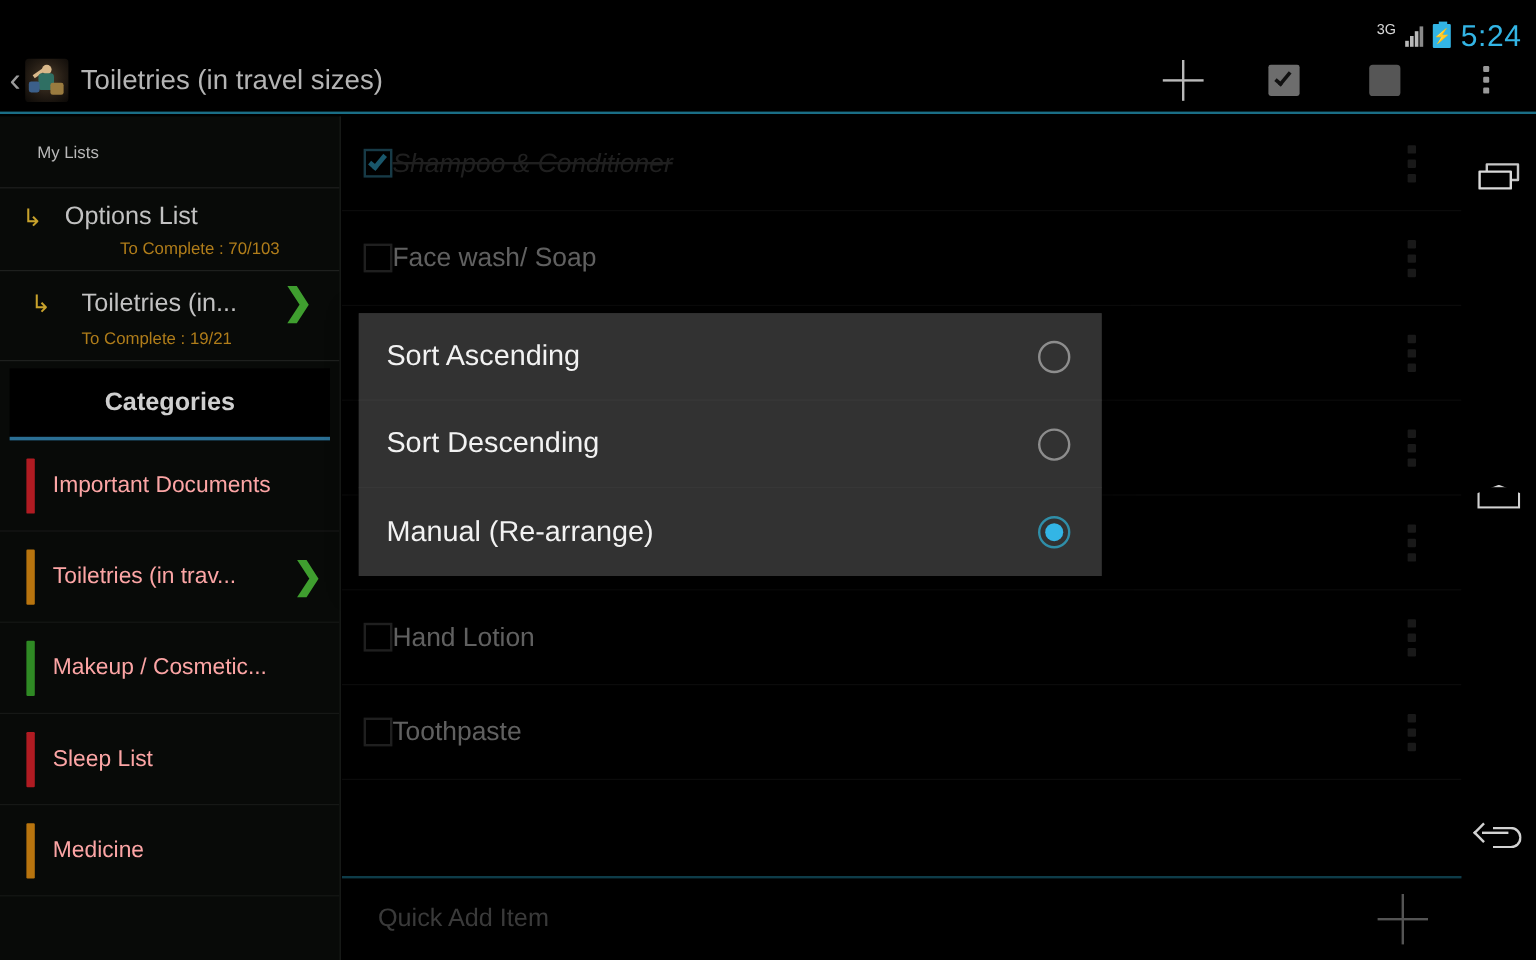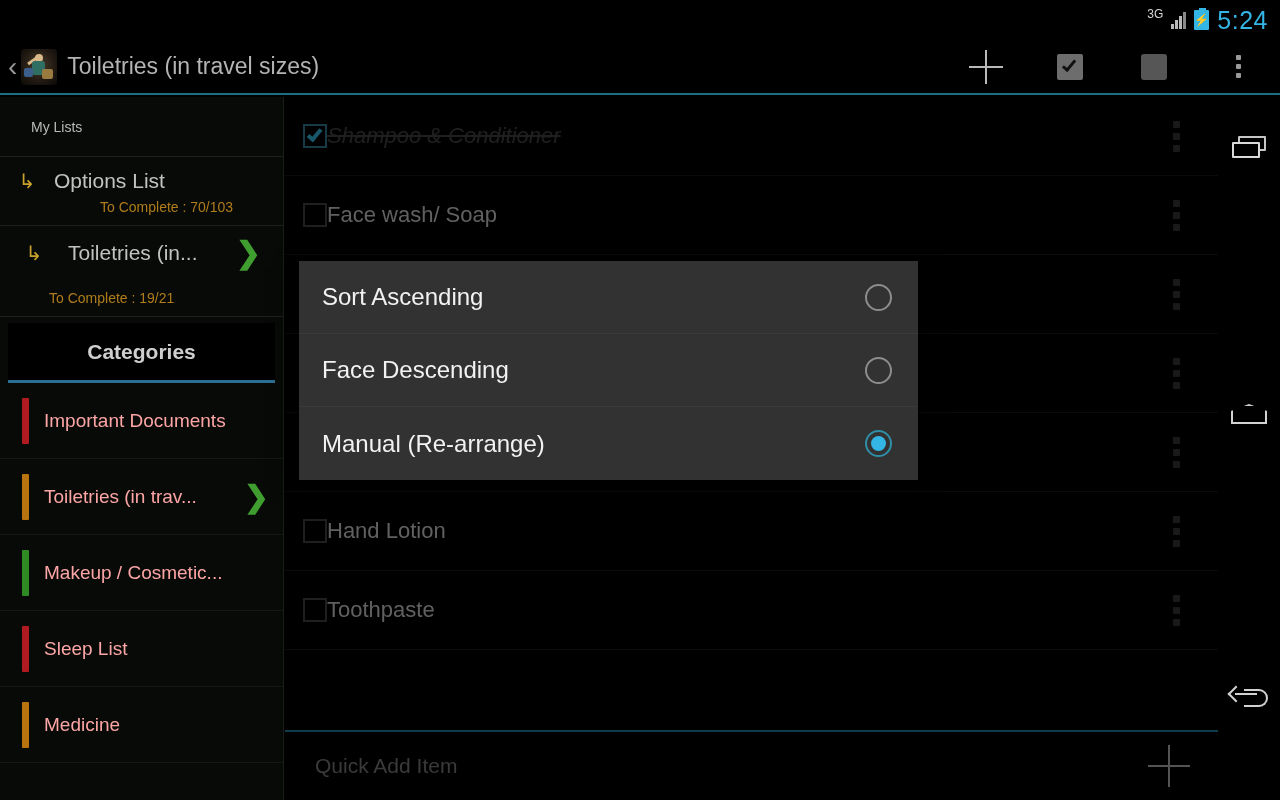--- a/index.html
+++ b/index.html
@@ -6,21 +6,21 @@
   html,body{
     width:1280px; height:800px; overflow:hidden;
     background:#000; color:#cfcfcf;
     font-family:"Liberation Sans", sans-serif;
     -webkit-font-smoothing:antialiased;
   }
   .screen{ position:relative; width:1280px; height:800px; background:#000; }
 
   
   .statusbar{
-    position:absolute; left:0; top:0; width:1280px; height:40px;
+    position:absolute; left:0; top:10px; width:1280px; height:40px;
     background:#000; display:flex; align-items:center; justify-content:flex-end;
     padding-right:12px; gap:8px;
   }
   .sb-3g{ font-size:12px; color:#d8d8d8; line-height:1; position:relative; top:-6px; }
   .sig{ display:inline-flex; align-items:flex-end; gap:1px; height:18px; }
   .sig i{ display:block; width:3px; background:#b9b9b9; }
   .sig i:nth-child(1){ height:5px; }
   .sig i:nth-child(2){ height:9px; }
   .sig i:nth-child(3){ height:13px; }
   .sig i:nth-child(4){ height:17px; background:#8a8a8a; }
@@ -75,21 +75,21 @@
   }
   .mylists{ height:60px; display:flex; align-items:center; padding-left:31px;
     font-size:14px; color:#b9b9b9; border-bottom:1px solid #1e201e; }
   .list-row{ position:relative; border-bottom:1px solid #1e201e; padding:12px 8px 10px 0; }
   .list-row .lr-top{ display:flex; align-items:center; }
   .lr-arrow{ width:54px; text-align:center; color:#c8a22c; font-size:20px; line-height:1;
     font-family:"DejaVu Sans", sans-serif; }
   .lr-name{ font-size:21px; color:#c2c2c2; flex:1; white-space:nowrap; overflow:hidden; }
   .lr-chev{ color:#3f9e2f; font-size:30px; font-weight:bold; padding-right:14px; line-height:1; }
   .lr-sub{ font-size:14px; color:#b07d1a; padding-left:100px; padding-top:6px; }
-  .lr-sub.ind{ padding-left:49px;margin-top:16px; }
+  .lr-sub.ind{ padding-left:68px; }
   .list-row.indent .lr-arrow{ width:68px; }
 
   .cat-tab{
     height:60px; background:#000; display:flex; align-items:center; justify-content:center;
     font-size:21px; color:#cfcfcf; font-weight:bold;
     border-bottom:3px solid #2b6f94; margin:6px 8px 0 8px;
   }
   .cat-item{ position:relative; height:76px; display:flex; align-items:center;
     border-bottom:1px solid #161816; }
   .cat-bar{ width:7px; height:46px; margin-left:22px; flex:none; border-radius:1px; }
@@ -356,21 +356,21 @@
   <div class="scrim"></div>
 
   <div class="dialog">
 
     <div class="dlg-opt">
       <span class="dlg-opt-label">Sort Ascending</span>
       <span class="radio"></span>
     </div>
 
     <div class="dlg-opt">
-      <span class="dlg-opt-label">Face Descending</span>
+      <span class="dlg-opt-label">Sort Descending</span>
       <span class="radio"></span>
     </div>
 
     <div class="dlg-opt">
       <span class="dlg-opt-label">Manual (Re-arrange)</span>
       <span class="radio on">
           <span></span>
         </span>
     </div>
   </div>

